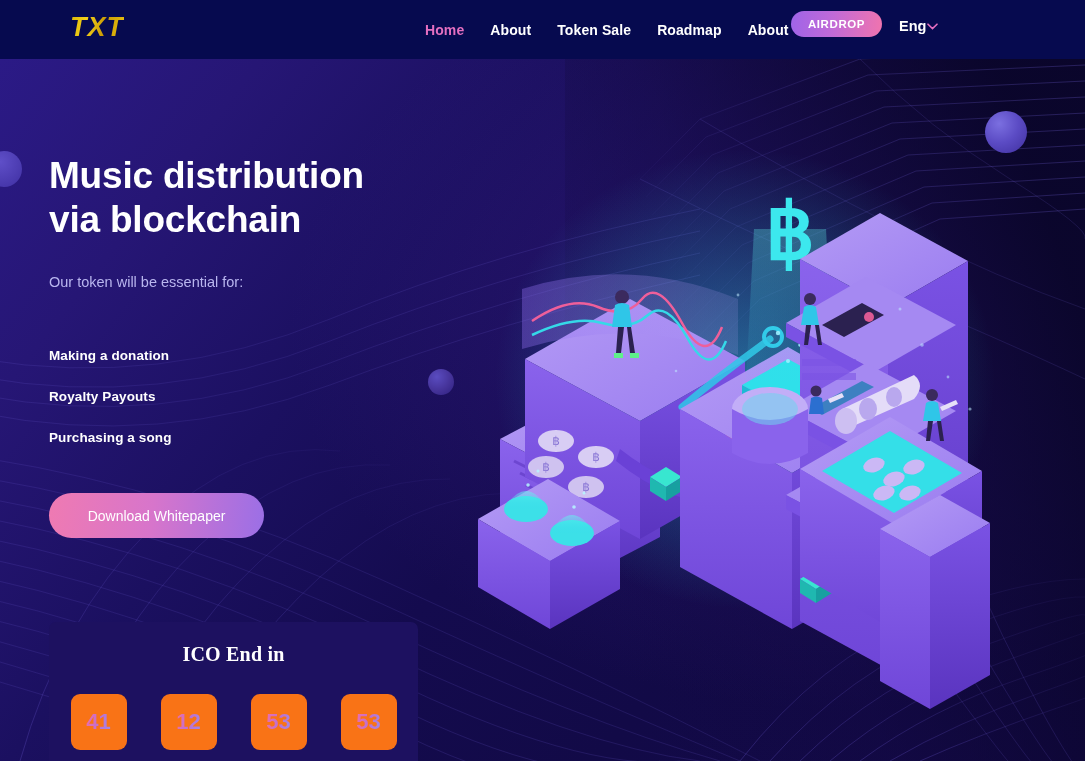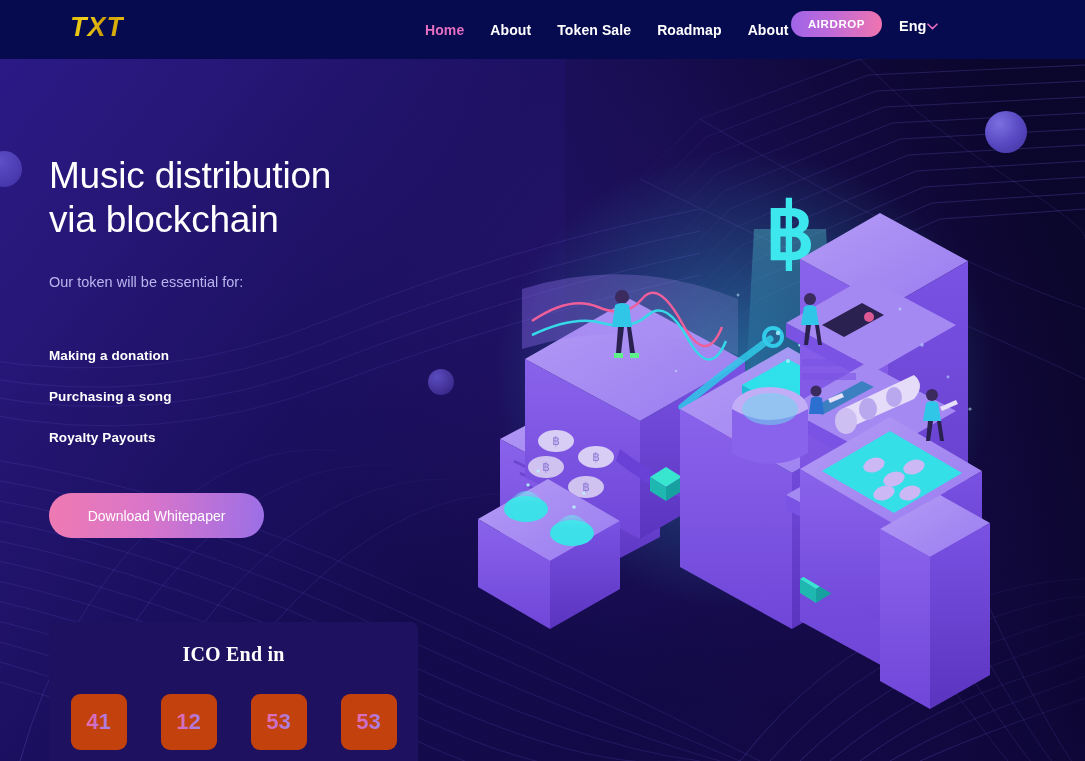--- a/index.html
+++ b/index.html
@@ -67,21 +67,21 @@
   .sphere-tr{ left:985px; top:52px; width:42px; height:42px;
     background:radial-gradient(circle at 34% 30%, #7b6fe0 0%, #5b4bc4 48%, #3f2f9e 100%); }
   .sphere-mid{ left:428px; top:310px; width:26px; height:26px;
     background:radial-gradient(circle at 34% 30%, #5a4cc0 0%, #453399 55%, #2e2080 100%); }
   .sphere-left{ left:-14px; top:92px; width:36px; height:36px;
     background:radial-gradient(circle at 40% 30%, #5f4fc8 0%, #3f2fa2 100%); }
 
   
   .hero-content{ position:absolute; left:49px; top:95px; z-index:20; width:430px; }
   .hero-title{
-    color:#fff; font-size:37px; line-height:44px; font-weight:400;
+    color:#fff; font-size:37px; line-height:44px; font-weight:700;
     letter-spacing:-.2px;
   }
   .hero-sub{
     margin-top:32px; color:#b9b6ef; font-size:14.5px; font-weight:500;
   }
   .hero-list{ list-style:none; margin-top:58px; }
   .hero-list li{
     color:#ffffff; font-size:13.5px; font-weight:600;
     margin-bottom:26px; letter-spacing:.1px;
   }
@@ -97,21 +97,21 @@
     position:absolute; left:49px; top:563px; width:369px; height:210px;
     background:#1d1160; border-radius:7px; z-index:25;
   }
   .cd-title{
     text-align:center; color:#fff; font-size:20px; font-weight:700;
     padding-top:21px; letter-spacing:.2px;font-family:Liberation Serif, serif;
   }
   .cd-row{ display:flex; justify-content:center; gap:34px; margin-top:28px; }
   .cd-cell{ width:56px; text-align:center; }
   .cd-box{
-    width:56px; height:56px; border-radius:9px; background:#c2410c;
+    width:56px; height:56px; border-radius:9px; background:#f97316;
     display:flex; align-items:center; justify-content:center;
   }
   .cd-num{
     font-size:22px; font-weight:600;
     background:linear-gradient(100deg,#f06ea8 0%, #c06fd0 50%, #a08ae8 100%);
     -webkit-background-clip:text; background-clip:text; color:transparent;
   }
 </style>
 </head>
 <body>
@@ -443,22 +443,22 @@
     </svg>
 
     <div class="hero-content">
       <h1 class="hero-title">
         <span>Music distribution</span><br>
         <span>via blockchain</span><br>
       </h1>
       <p class="hero-sub">Our token will be essential for:</p>
       <ul class="hero-list">
         <li>Making a donation</li>
+        <li>Royalty Payouts</li>
         <li>Purchasing a song</li>
-        <li>Royalty Payouts</li>
       </ul>
       <button class="wp-btn">Download Whitepaper</button>
     </div>
 
     <div class="countdown">
       <div class="cd-title">ICO End in</div>
       <div class="cd-row">
         <div class="cd-cell">
           <div class="cd-box">
             <span class="cd-num">41</span>

